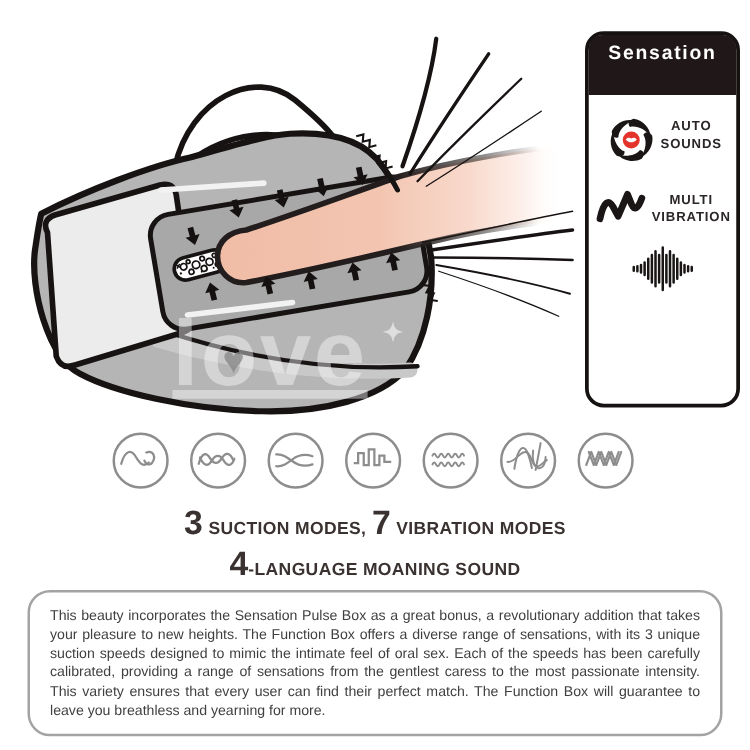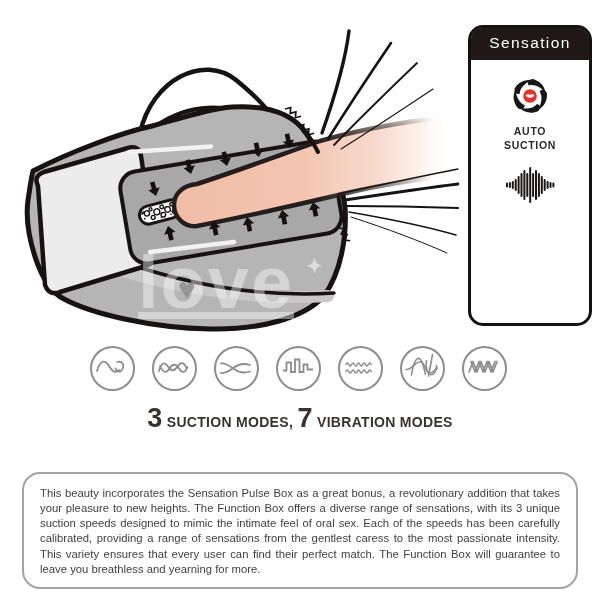--- a/index.html
+++ b/index.html
@@ -12,23 +12,23 @@
   
   .watermark{position:absolute;left:138px;top:240px;font-size:74px;font-weight:bold;
     letter-spacing:2px;color:rgba(255,255,255,0.42);pointer-events:none;white-space:nowrap;text-decoration:underline;}
   .wm-heart{position:absolute;left:40px;top:32px;font-size:30px;color:rgba(134,134,134,0.75);}
   .wm-sparkle{position:absolute;left:168px;top:14px;font-size:20px;color:rgba(255,255,255,0.55);}
 
   
   .pulse-panel{position:absolute;left:468px;top:25px;width:124px;height:301px;box-sizing:border-box;
     background:#fff;border:3px solid #171212;border-radius:15px;display:flex;flex-direction:column;align-items:center;}
   .panel-header{align-self:stretch;background:#201818;color:#fff;text-align:center;
-    font-weight:normal;font-size:15.5px;line-height:1.22;letter-spacing:1.4px;
-    padding:6px 0 7px;border-radius:11px 11px 0 0;}
-  .feature{display:flex;flex-direction:column;align-items:center;margin-top:13px;}
+    font-weight:bold;font-size:15.5px;line-height:1.22;letter-spacing:1.4px;
+    padding:6px 0 23px;border-radius:11px 11px 0 0;}
+  .feature{display:flex;flex-direction:row;align-items:flex-start;margin-top:13px;}
   .feature-label{margin-top:5px;text-align:center;font-size:10.5px;font-weight:bold;
     letter-spacing:.7px;line-height:1.35;color:#2c2727;}
 
   
   .modes{position:absolute;left:89px;top:345px;display:flex;gap:15px;}
   .mode{width:47px;height:47px;}
 
   
   .headline{position:absolute;left:0;top:401px;width:600px;text-align:center;color:#3a3230;line-height:1.15;}
   .hl-line{margin-top:2px;}
@@ -158,24 +158,33 @@
           <path transform="rotate(72)" d="M2,-17 C9,-16 15,-10 15.5,-3 C11,-9 4,-12 -1,-10.5 C-3.5,-13.5 -1.5,-16 2,-17 Z"></path>
           <path transform="rotate(144)" d="M2,-17 C9,-16 15,-10 15.5,-3 C11,-9 4,-12 -1,-10.5 C-3.5,-13.5 -1.5,-16 2,-17 Z"></path>
           <path transform="rotate(216)" d="M2,-17 C9,-16 15,-10 15.5,-3 C11,-9 4,-12 -1,-10.5 C-3.5,-13.5 -1.5,-16 2,-17 Z"></path>
           <path transform="rotate(288)" d="M2,-17 C9,-16 15,-10 15.5,-3 C11,-9 4,-12 -1,-10.5 C-3.5,-13.5 -1.5,-16 2,-17 Z"></path>
         </g>
         <circle cx="23" cy="23" r="6.8" fill="#e4332b"></circle>
         <path transform="translate(23,23)" d="M-4.4,-0.4 C-2.6,-2.8 -0.9,-1.5 0,-1.3 C0.9,-1.5 2.6,-2.8 4.4,-0.4 C2.4,2.6 -2.4,2.6 -4.4,-0.4 Z" fill="#ffffff"></path>
       </svg>
       <div class="feature-label">
         <div>AUTO</div>
-        <div>SUCTION</div>
+        <div>SOUNDS</div>
       </div>
     </div>
 
+    <div class="feature">
+      <svg viewBox="0 0 46 34" width="46" height="34">
+        <path d="M5,27 C8,13 12,11 15.5,17.5 L19.5,25 L27,7.5 L30.5,16 C32.5,20.5 35.5,19 38.5,10.5" fill="none" stroke="#1b1616" stroke-width="5.4" stroke-linecap="round" stroke-linejoin="round"></path>
+      </svg>
+      <div class="feature-label">
+        <div>MULTI</div>
+        <div>VIBRATION</div>
+      </div>
+    </div>
 
     <div class="feature">
       <svg viewBox="0 0 53 40" width="53" height="40">
         <path stroke="#1b1616" stroke-width="2" stroke-linecap="round" fill="none" d="M3,18.5 V21.5 M5.9,18 V22 M8.8,17 V23 M11.7,15 V25 M14.6,12 V28 M17.5,9 V31 M20.4,6 V34 M23.3,9 V31 M26.2,3 V37 M29.1,9 V31 M32,6 V34 M34.9,9 V31 M37.8,12 V28 M40.7,15 V25 M43.6,17 V23 M46.5,18 V22 M49.4,18.5 V21.5"></path>
       </svg>
     </div>
   </aside>
 
   <div class="modes">
     <svg class="mode" viewBox="0 0 47 47">
@@ -230,17 +239,18 @@
     </svg>
   </div>
 
   <div class="headline">
     <div class="hl-line">
       <span class="hl-num">3</span>
       <span class="hl-txt">SUCTION MODES,</span>
       <span class="hl-num">7</span>
       <span class="hl-txt">VIBRATION MODES</span>
     </div>
+    <div class="hl-line"><span class="hl-num">4</span><span class="hl-txt">-LANGUAGE MOANING SOUND</span></div>
   </div>
 
   <div class="description-box">This beauty incorporates the Sensation Pulse Box as a great bonus, a revolutionary addition that takes your pleasure to new heights. The Function Box offers a diverse range of sensations, with its 3 unique suction speeds designed to mimic the intimate feel of oral sex. Each of the speeds has been carefully calibrated, providing a range of sensations from the gentlest caress to the most passionate intensity. This variety ensures that every user can find their perfect match. The Function Box will guarantee to leave you breathless and yearning for more.</div>
 
 </div>
 
 </body></html>

